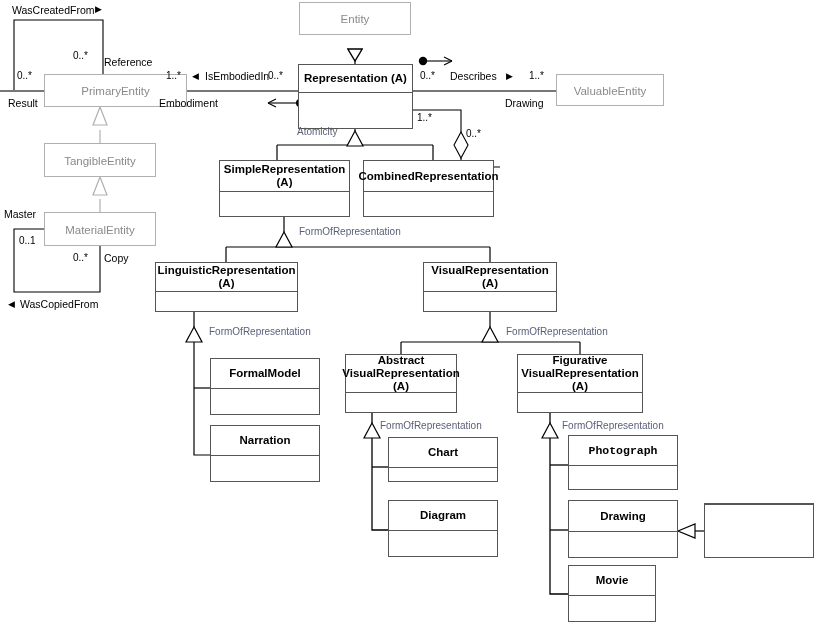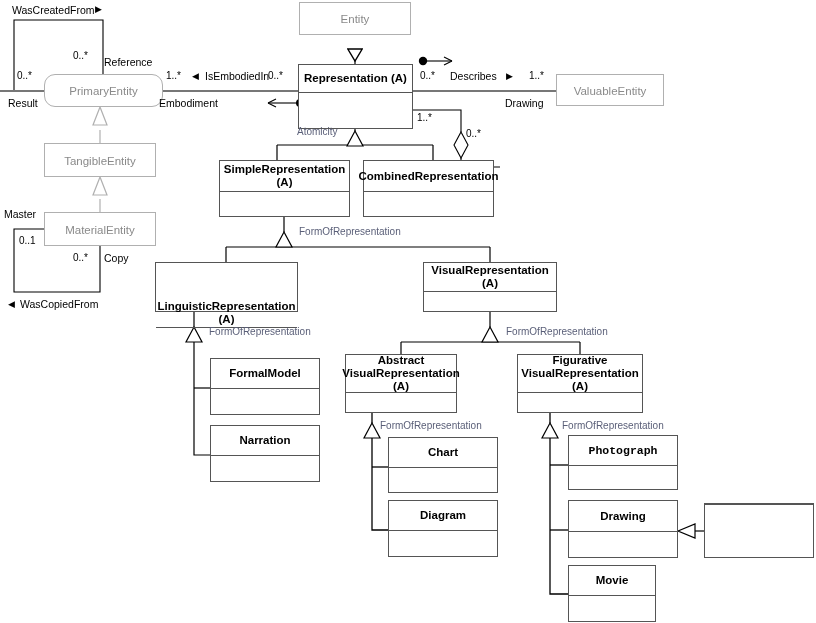--- a/index.html
+++ b/index.html
@@ -133,21 +133,21 @@
     </g>
     <path d="M678,531 L695,524 L695,538 Z" fill="#fff" stroke="#000" stroke-width="1.2"></path>
   </svg>
 
   <div id="class-layer">
       <div class="cls ghost" style="left: 299px; top: 2px; width: 112px; height: 33px;">
         <div class="head" style="height: 33px;">
           <div class="name">Entity</div>
         </div>
       </div>
-      <div class="cls ghost" style="left: 44px; top: 74px; width: 119px; height: 33px; border-radius: 11px;">
+      <div class="cls ghost" style="left: 44px; top: 74px; width: 143px; height: 33px;">
         <div class="head" style="height: 33px;">
           <div class="name">PrimaryEntity</div>
         </div>
       </div>
       <div class="cls" style="left: 298px; top: 64px; width: 115px; height: 65px;">
         <div class="head" style="height: 27px;">
           <div class="name">Representation (A)</div>
         </div>
         <div class="attrs" style="height: 23px;"></div>
       </div>
@@ -172,21 +172,21 @@
         </div>
         <div class="attrs" style="height: 25px;"></div>
       </div>
       <div class="cls" style="left: 363px; top: 160px; width: 131px; height: 57px;">
         <div class="head" style="height: 30px;">
           <div class="name">CombinedRepresentation</div>
         </div>
         <div class="attrs" style="height: 25px;"></div>
       </div>
       <div class="cls" style="left: 155px; top: 262px; width: 143px; height: 50px;">
-        <div class="head" style="height: 28px; margin-top: 36px;">
+        <div class="head" style="height: 28px;">
           <div class="name">LinguisticRepresentation (A)</div>
         </div>
         <div class="attrs" style="height: 20px;"></div>
       </div>
       <div class="cls" style="left: 423px; top: 262px; width: 134px; height: 50px;">
         <div class="head" style="height: 28px;">
           <div class="name">VisualRepresentation (A)</div>
         </div>
         <div class="attrs" style="height: 20px;"></div>
       </div>
@@ -207,21 +207,21 @@
           <div class="name">Abstract<br>VisualRepresentation (A)</div>
         </div>
         <div class="attrs" style="height: 20px;"></div>
       </div>
       <div class="cls" style="left: 517px; top: 354px; width: 126px; height: 59px;">
         <div class="head" style="height: 37px;">
           <div class="name">Figurative<br>VisualRepresentation (A)</div>
         </div>
         <div class="attrs" style="height: 20px;"></div>
       </div>
-      <div class="cls" style="left: 388px; top: 437px; width: 110px; height: 56px;">
+      <div class="cls" style="left: 388px; top: 437px; width: 110px; height: 45px;">
         <div class="head" style="height: 29px;">
           <div class="name">Chart</div>
         </div>
         <div class="attrs" style="height: 26px;"></div>
       </div>
       <div class="cls" style="left: 388px; top: 500px; width: 110px; height: 57px;">
         <div class="head" style="height: 29px;">
           <div class="name">Diagram</div>
         </div>
         <div class="attrs" style="height: 26px;"></div>

